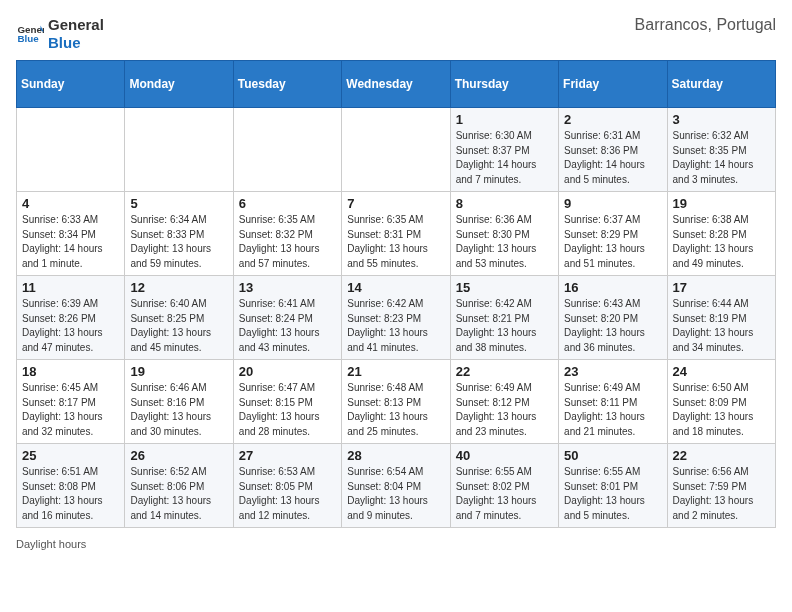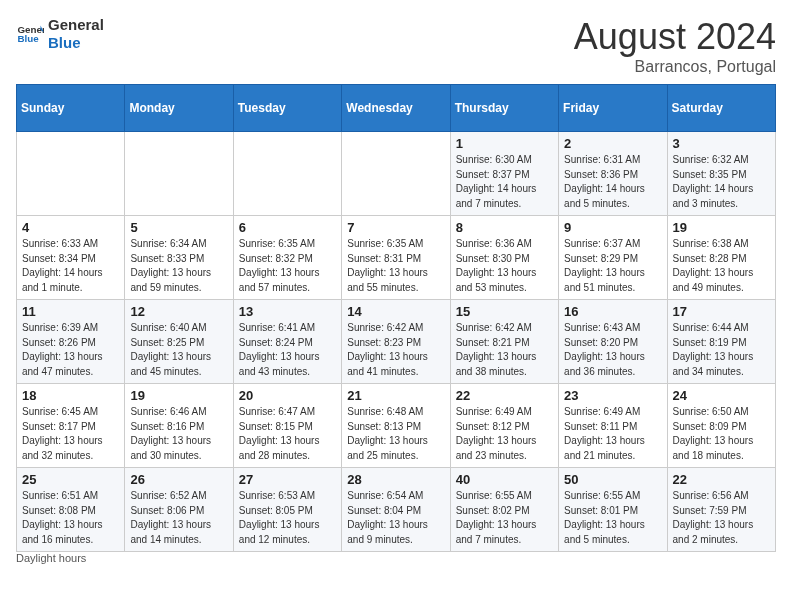--- a/index.html
+++ b/index.html
@@ -75,20 +75,21 @@
     }
     .day-info {
       color: #333;
       font-size: 10px;
       line-height: 1.45;
     }
     .empty-cell {
       background: #fff;
     }
     .footer {
+      margin-top: 10px;
       font-size: 11px;
       color: #555;
       text-align: left;
     }
   </style>
 </head>
 <body>
 
 <div class="header">
   <div class="logo">
@@ -98,21 +99,20 @@
       <polygon points="35,8 40,18 35,14" fill="#1a6ebf"></polygon>
     </svg>
     <div>
       <div style="font-size:15px;font-weight:bold;color:#333;line-height:1.2;">
         <span style="color:#333;">General</span><br>
         <span style="color:#1a6ebf;">Blue</span>
       </div>
     </div>
   </div>
   <div class="title-block">
-    <div class="month-title">August 2024</div>
     <div class="location">Barrancos, Portugal</div>
   </div>
 </div>
 
 <table>
   <thead>
     <tr id="weekday-row">
         <th>Sunday</th>
         <th>Monday</th>
         <th>Tuesday</th>

